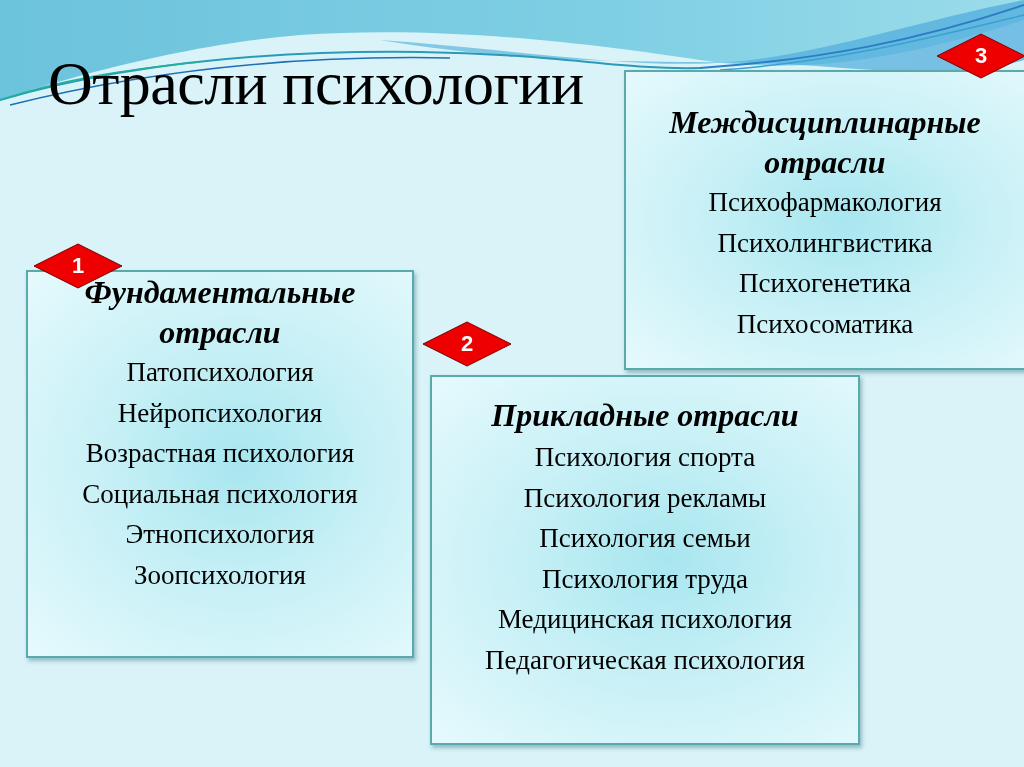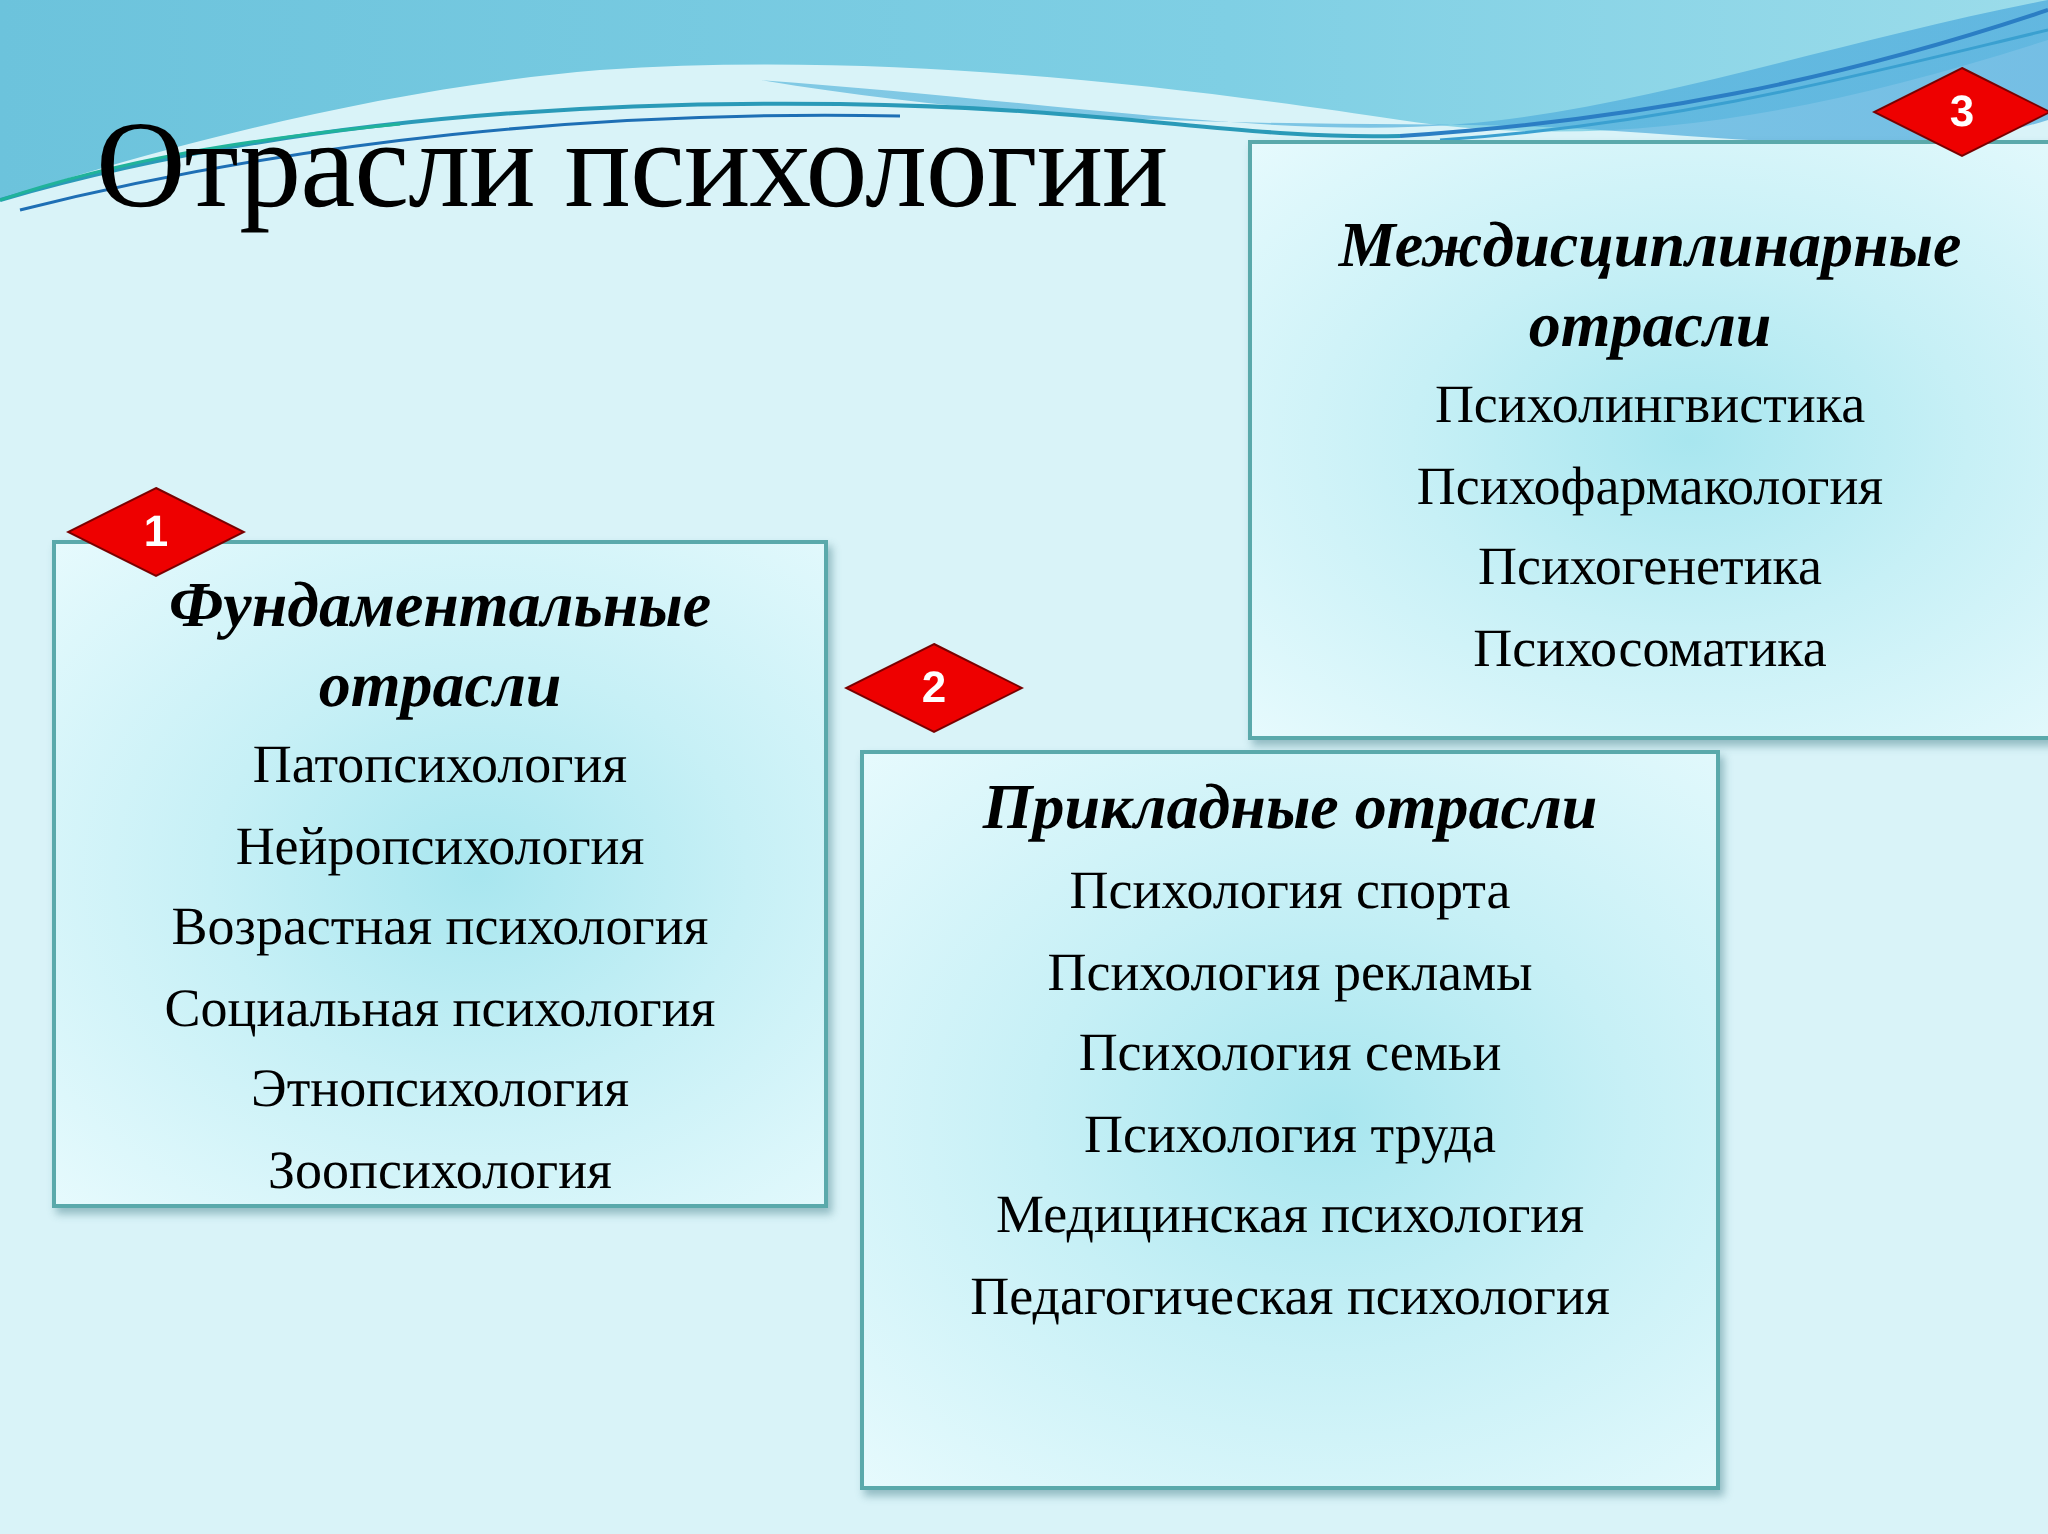--- a/index.html
+++ b/index.html
@@ -21,22 +21,22 @@
     box-shadow: 2px 3px 4px rgba(60,120,130,0.45);
     background: radial-gradient(ellipse at 55% 50%, #a8e6ef 0%, #c7f0f6 45%, #e6fafd 100%);
     text-align: center;
     box-sizing: border-box;
   }
   .box .heading {
     font-style: italic; font-weight: bold;
     font-size: 32px; line-height: 40px;
   }
   .box .item { font-size: 27px; line-height: 40.5px; }
-  #box1 { left: 26px; top: 270px; width: 388px; height: 334px; padding-top: 10px; }
-  #box2 { left: 430px; top: 375px; width: 430px; height: 370px; padding-top: 4px; }
+  #box1 { left: 26px; top: 270px; width: 388px; height: 388px; }
+  #box2 { left: 430px; top: 375px; width: 430px; height: 370px; padding-top: 16px; }
   #box3 { left: 624px; top: 70px; width: 402px; height: 300px; padding-top: 30px; }
   #box2 .heading { line-height: 44px; }
   .badge {
     position: absolute; width: 90px; height: 46px;
   }
   .badge svg { position: absolute; left: 0; top: 0; }
   .badge span {
     position: absolute; left: 0; top: 0; width: 90px; height: 46px;
     line-height: 46px; text-align: center; color: #fff;
     font-family: "Liberation Sans", sans-serif; font-weight: bold; font-size: 22px;
@@ -65,22 +65,22 @@
   <path d="M700,68 C820,60 920,40 1024,5" fill="none" stroke="#2b7ec4" stroke-width="2"></path>
   <path d="M720,70 C840,62 940,35 1024,15" fill="none" stroke="#3aa0d0" stroke-width="1.5"></path>
   <path d="M0,100 C60,80 120,70 200,62" fill="none" stroke="#20b39a" stroke-width="1.5"></path>
 </svg>
 
 <div class="title">Отрасли психологии</div>
 
 <div class="box" id="box3">
   <div class="heading">Междисциплинарные</div>
   <div class="heading">отрасли</div>
+  <div class="item">Психофармакология</div>
   <div class="item">Психолингвистика</div>
-  <div class="item">Психофармакология</div>
   <div class="item">Психогенетика</div>
   <div class="item">Психосоматика</div>
 </div>
 
 <div class="box" id="box1">
   <div class="heading">Фундаментальные</div>
   <div class="heading">отрасли</div>
   <div class="item">Патопсихология</div>
   <div class="item">Нейропсихология</div>
   <div class="item">Возрастная психология</div>

